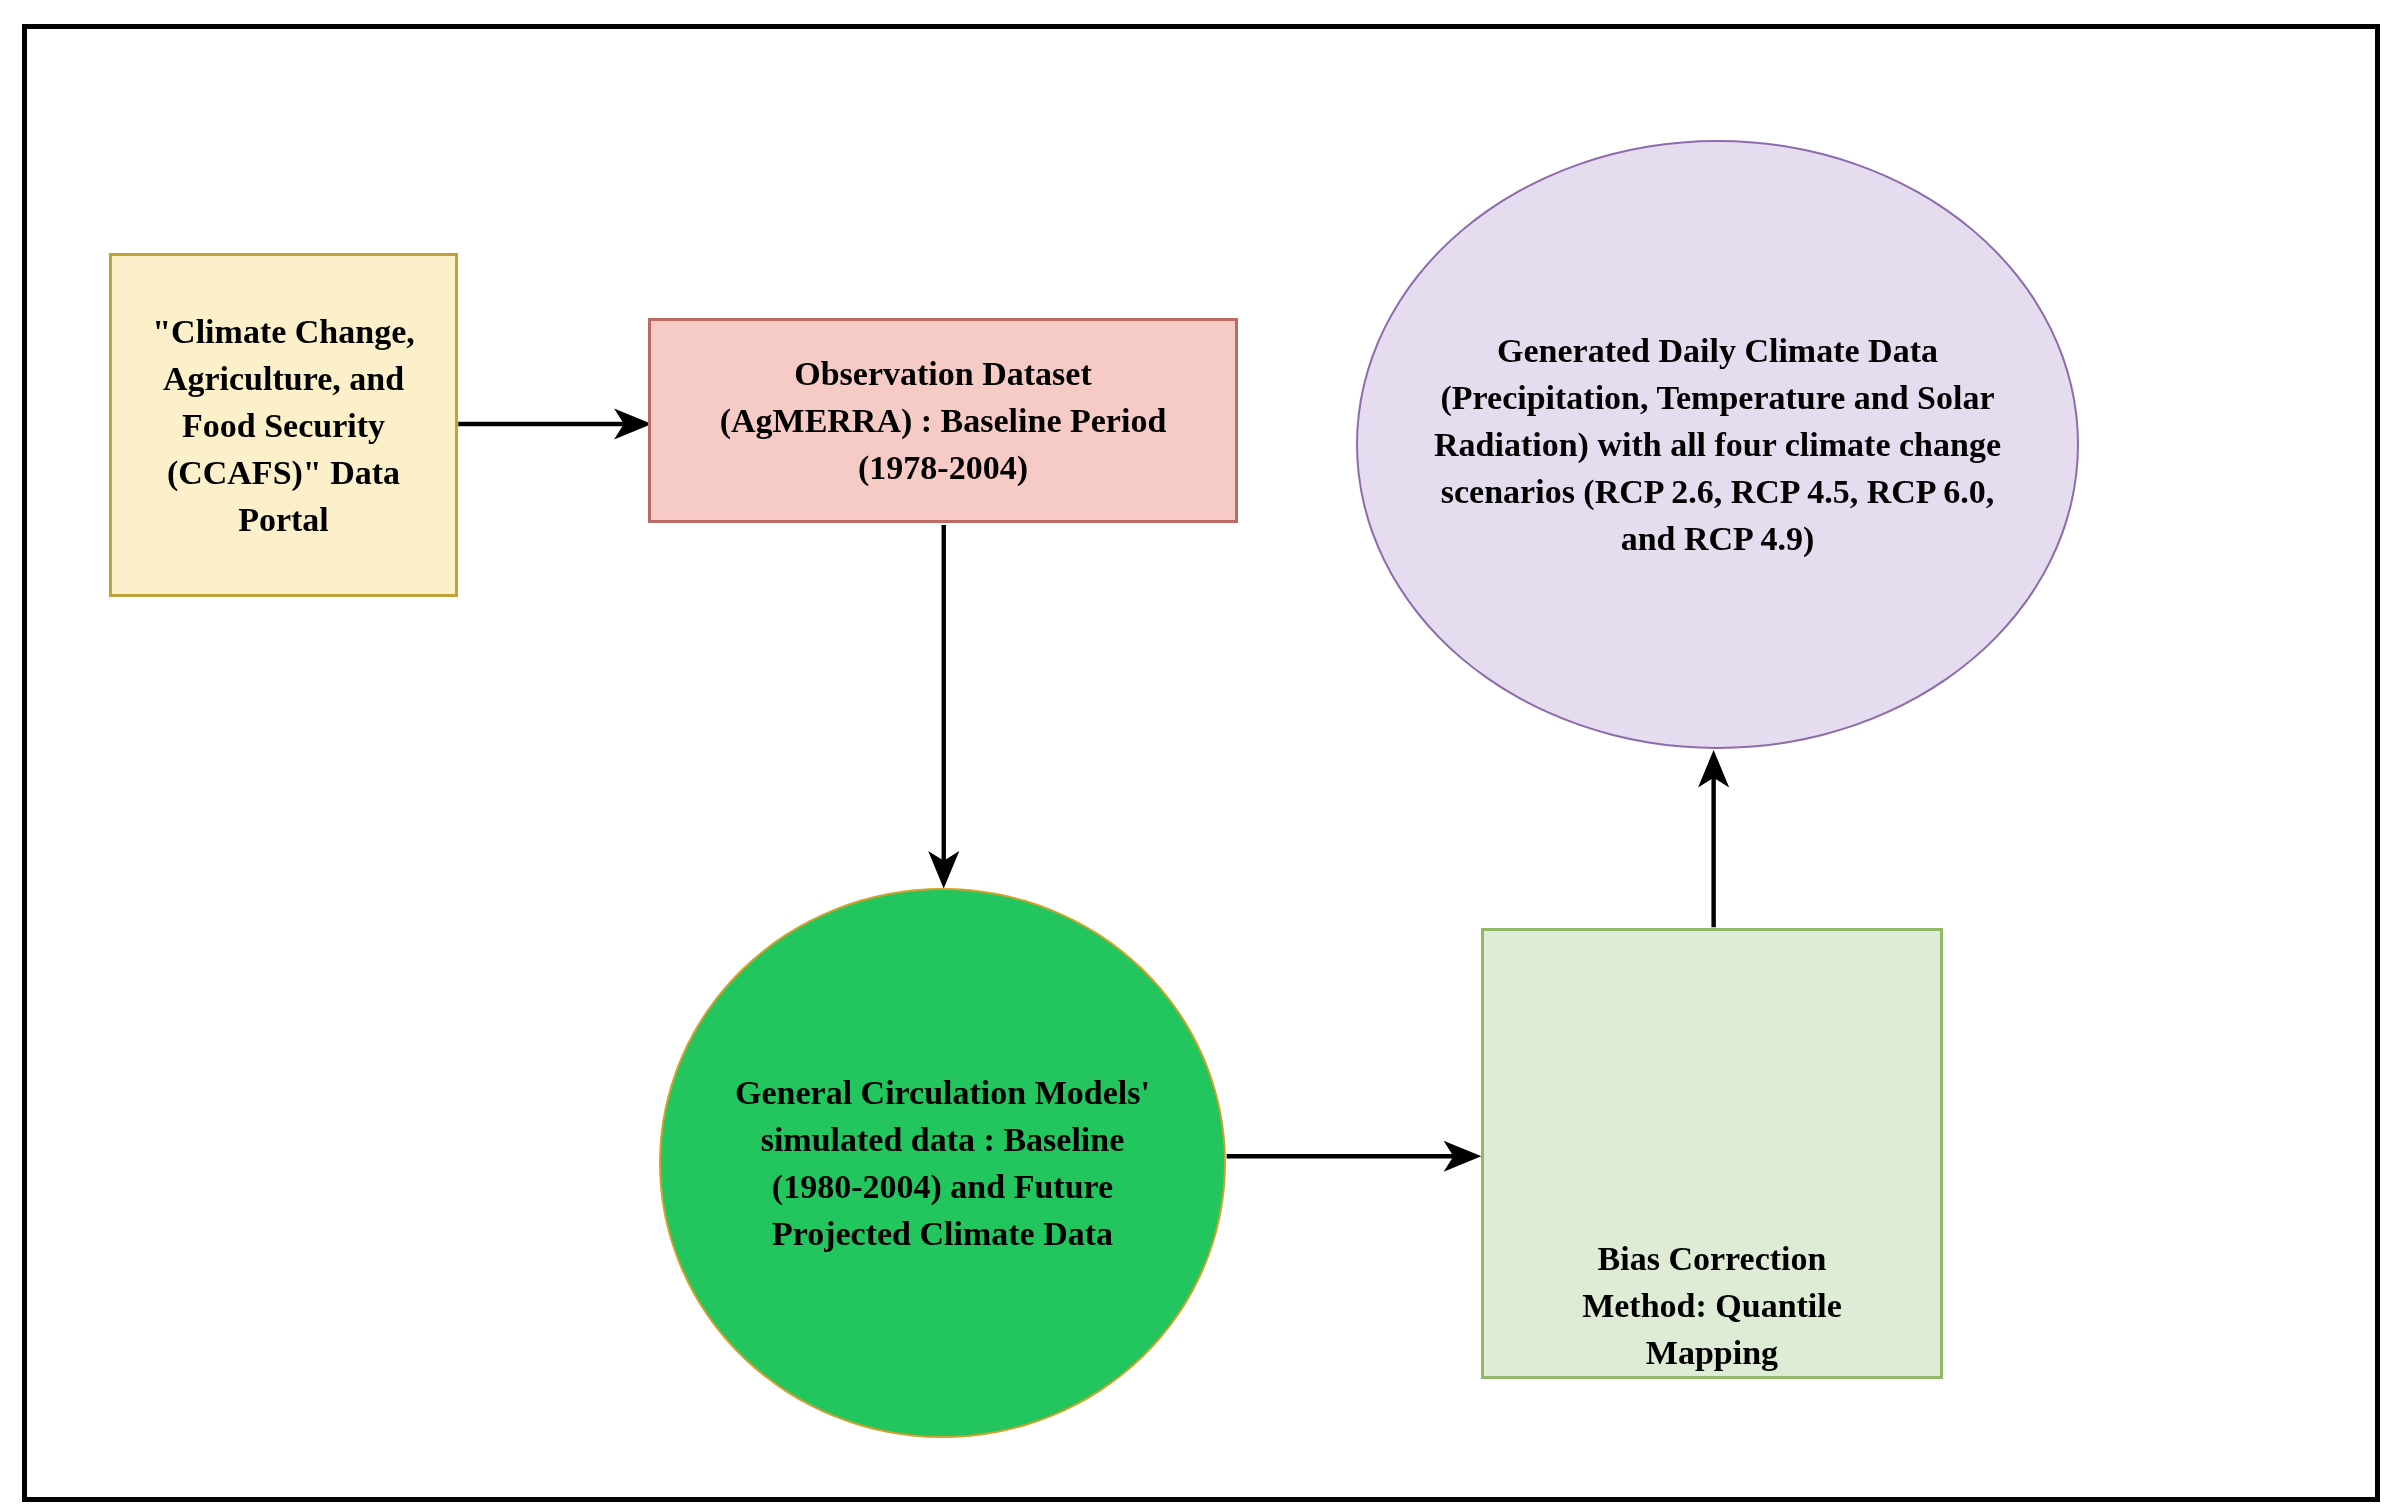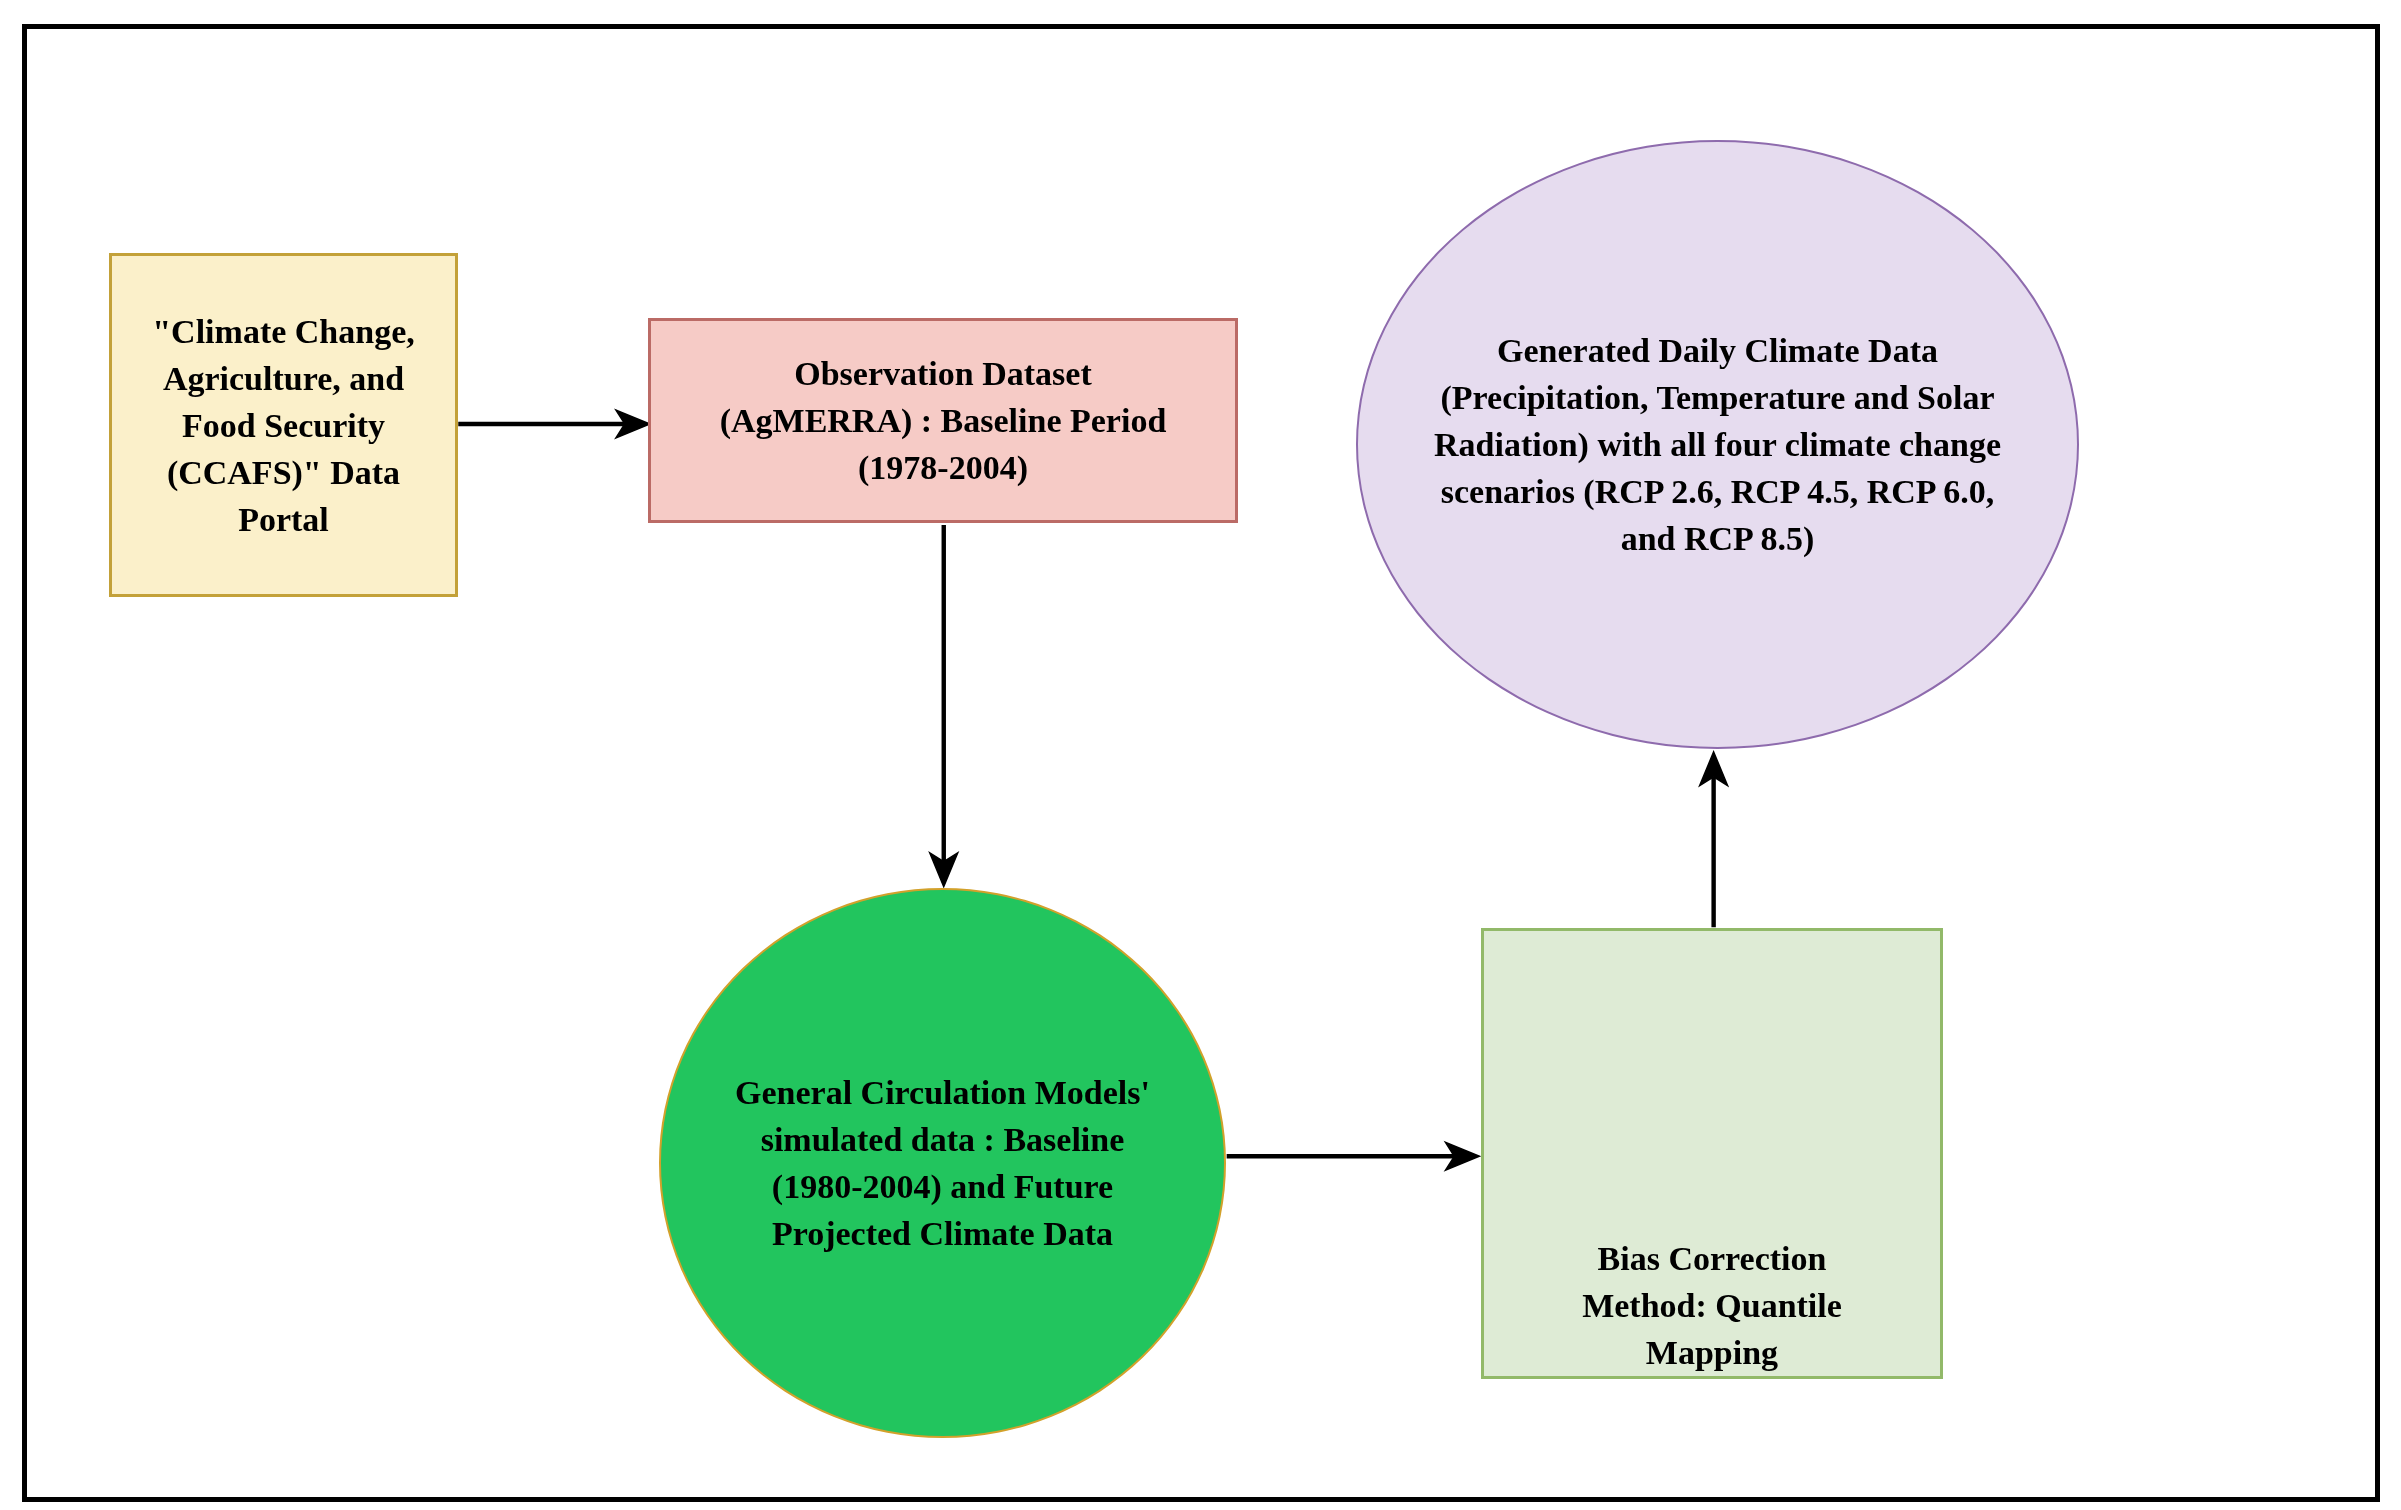--- a/index.html
+++ b/index.html
@@ -95,17 +95,17 @@
     <span class="label">Bias Correction
 Method: Quantile
 Mapping</span>
   </div>
 
   <div class="node" id="node-generated" style="background-color: rgb(230, 220, 239); border-color: rgb(142, 107, 173);">
     <span class="label">Generated Daily Climate Data
 (Precipitation, Temperature and Solar
 Radiation) with all four climate change
 scenarios (RCP 2.6, RCP 4.5, RCP 6.0,
-and RCP 8.5)</span>
+and RCP 4.9)</span>
   </div>
 
 </div>
 
 
 </body></html>

